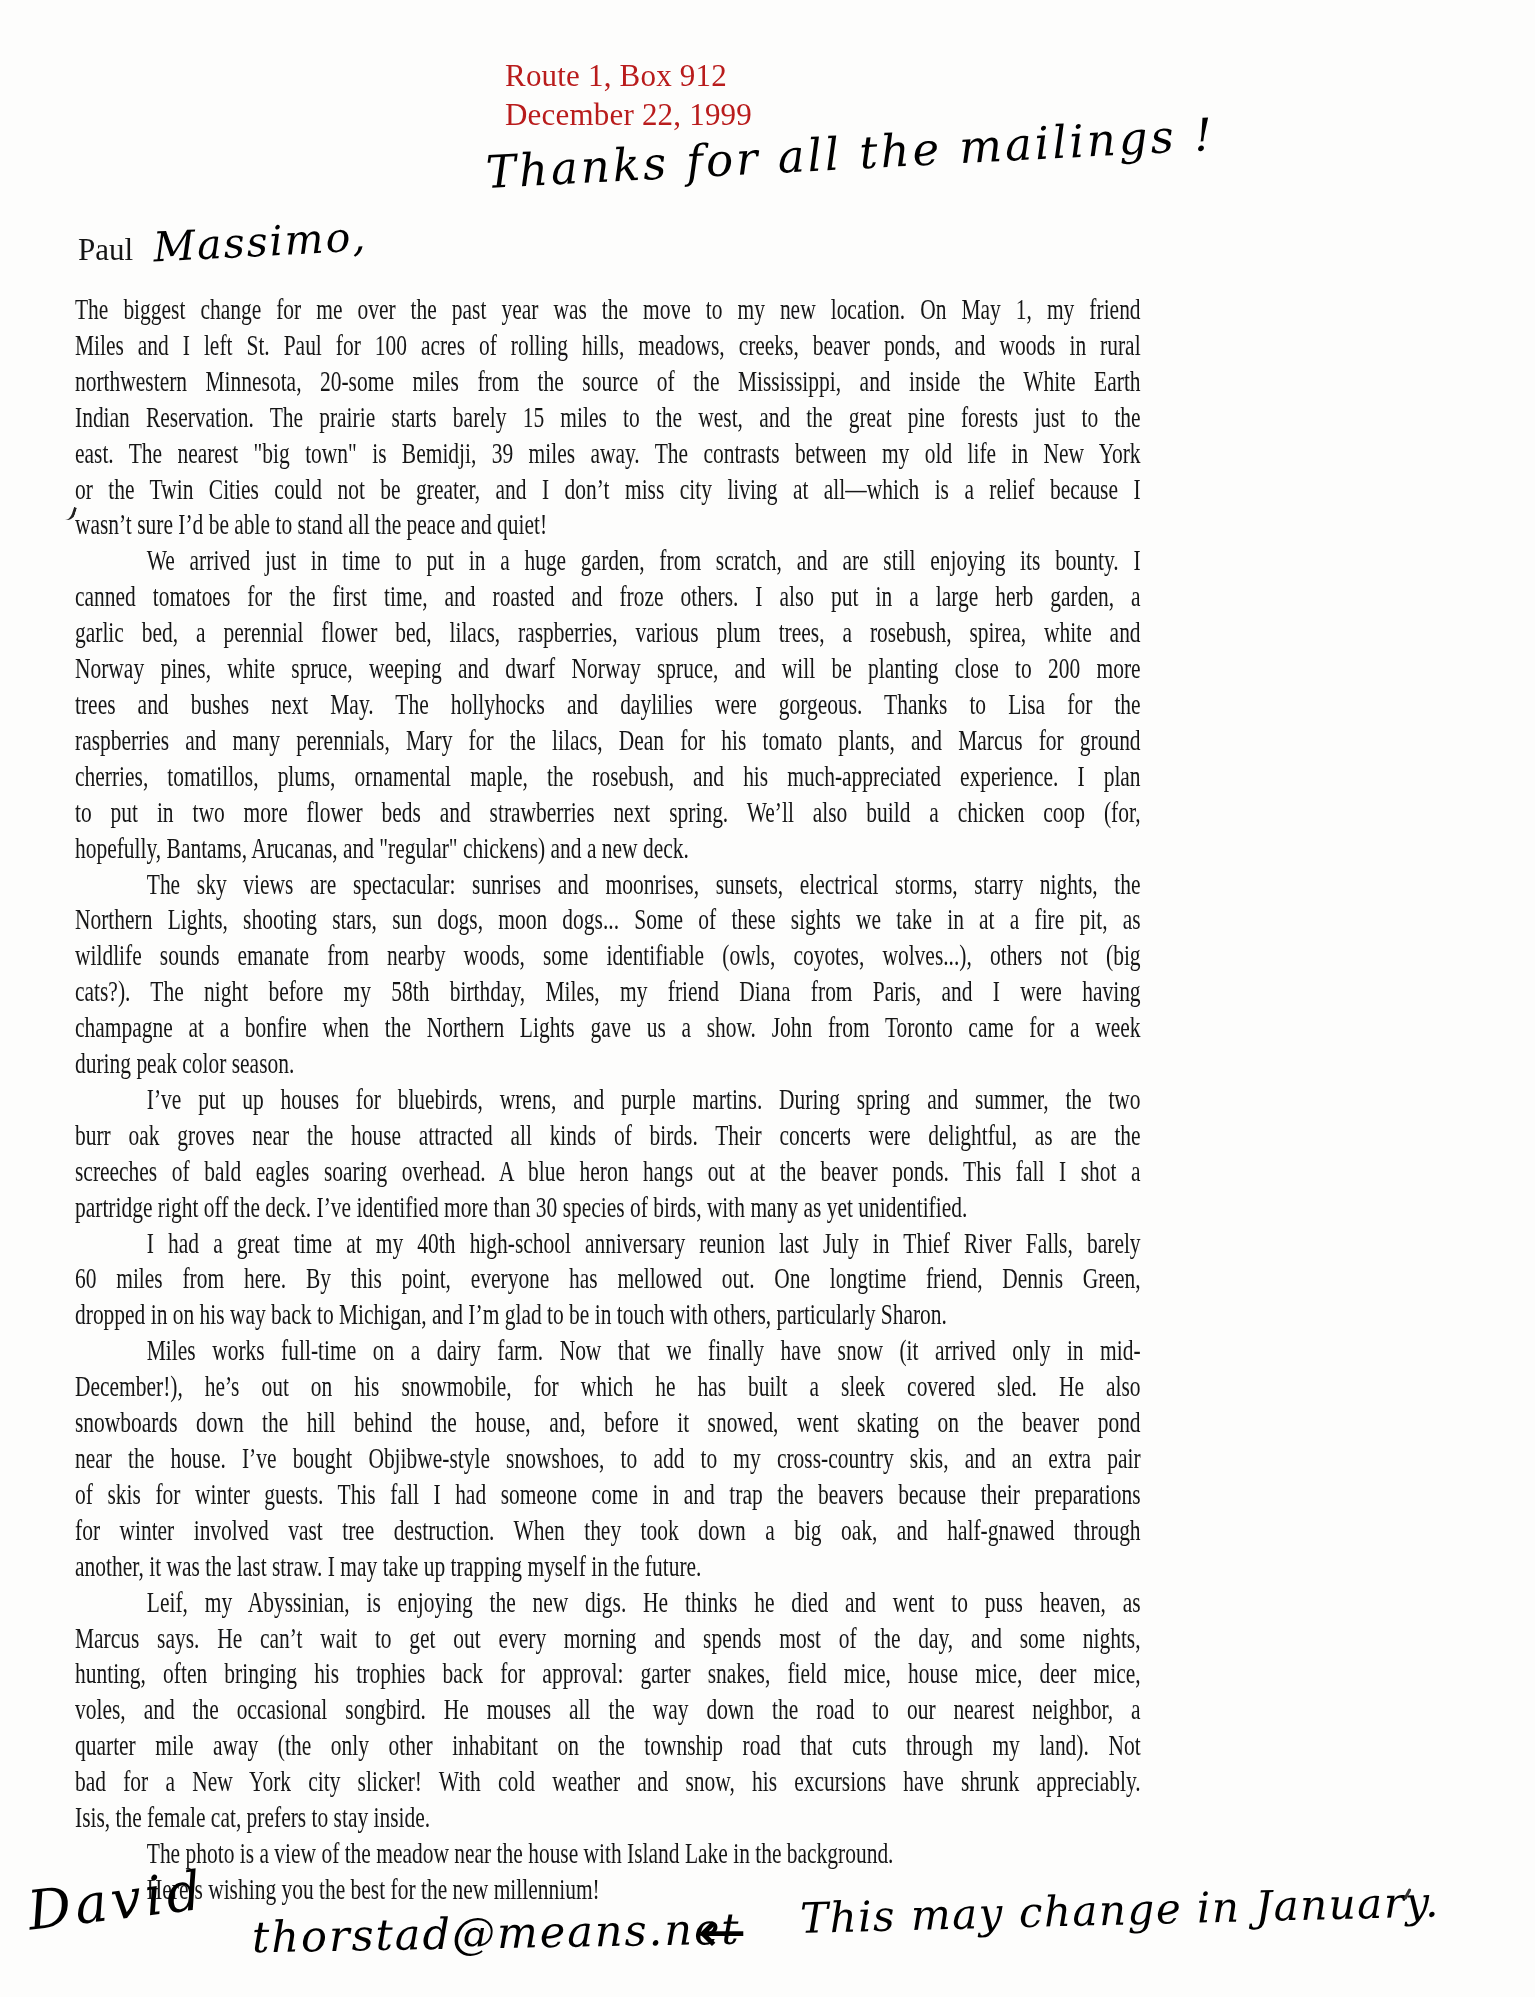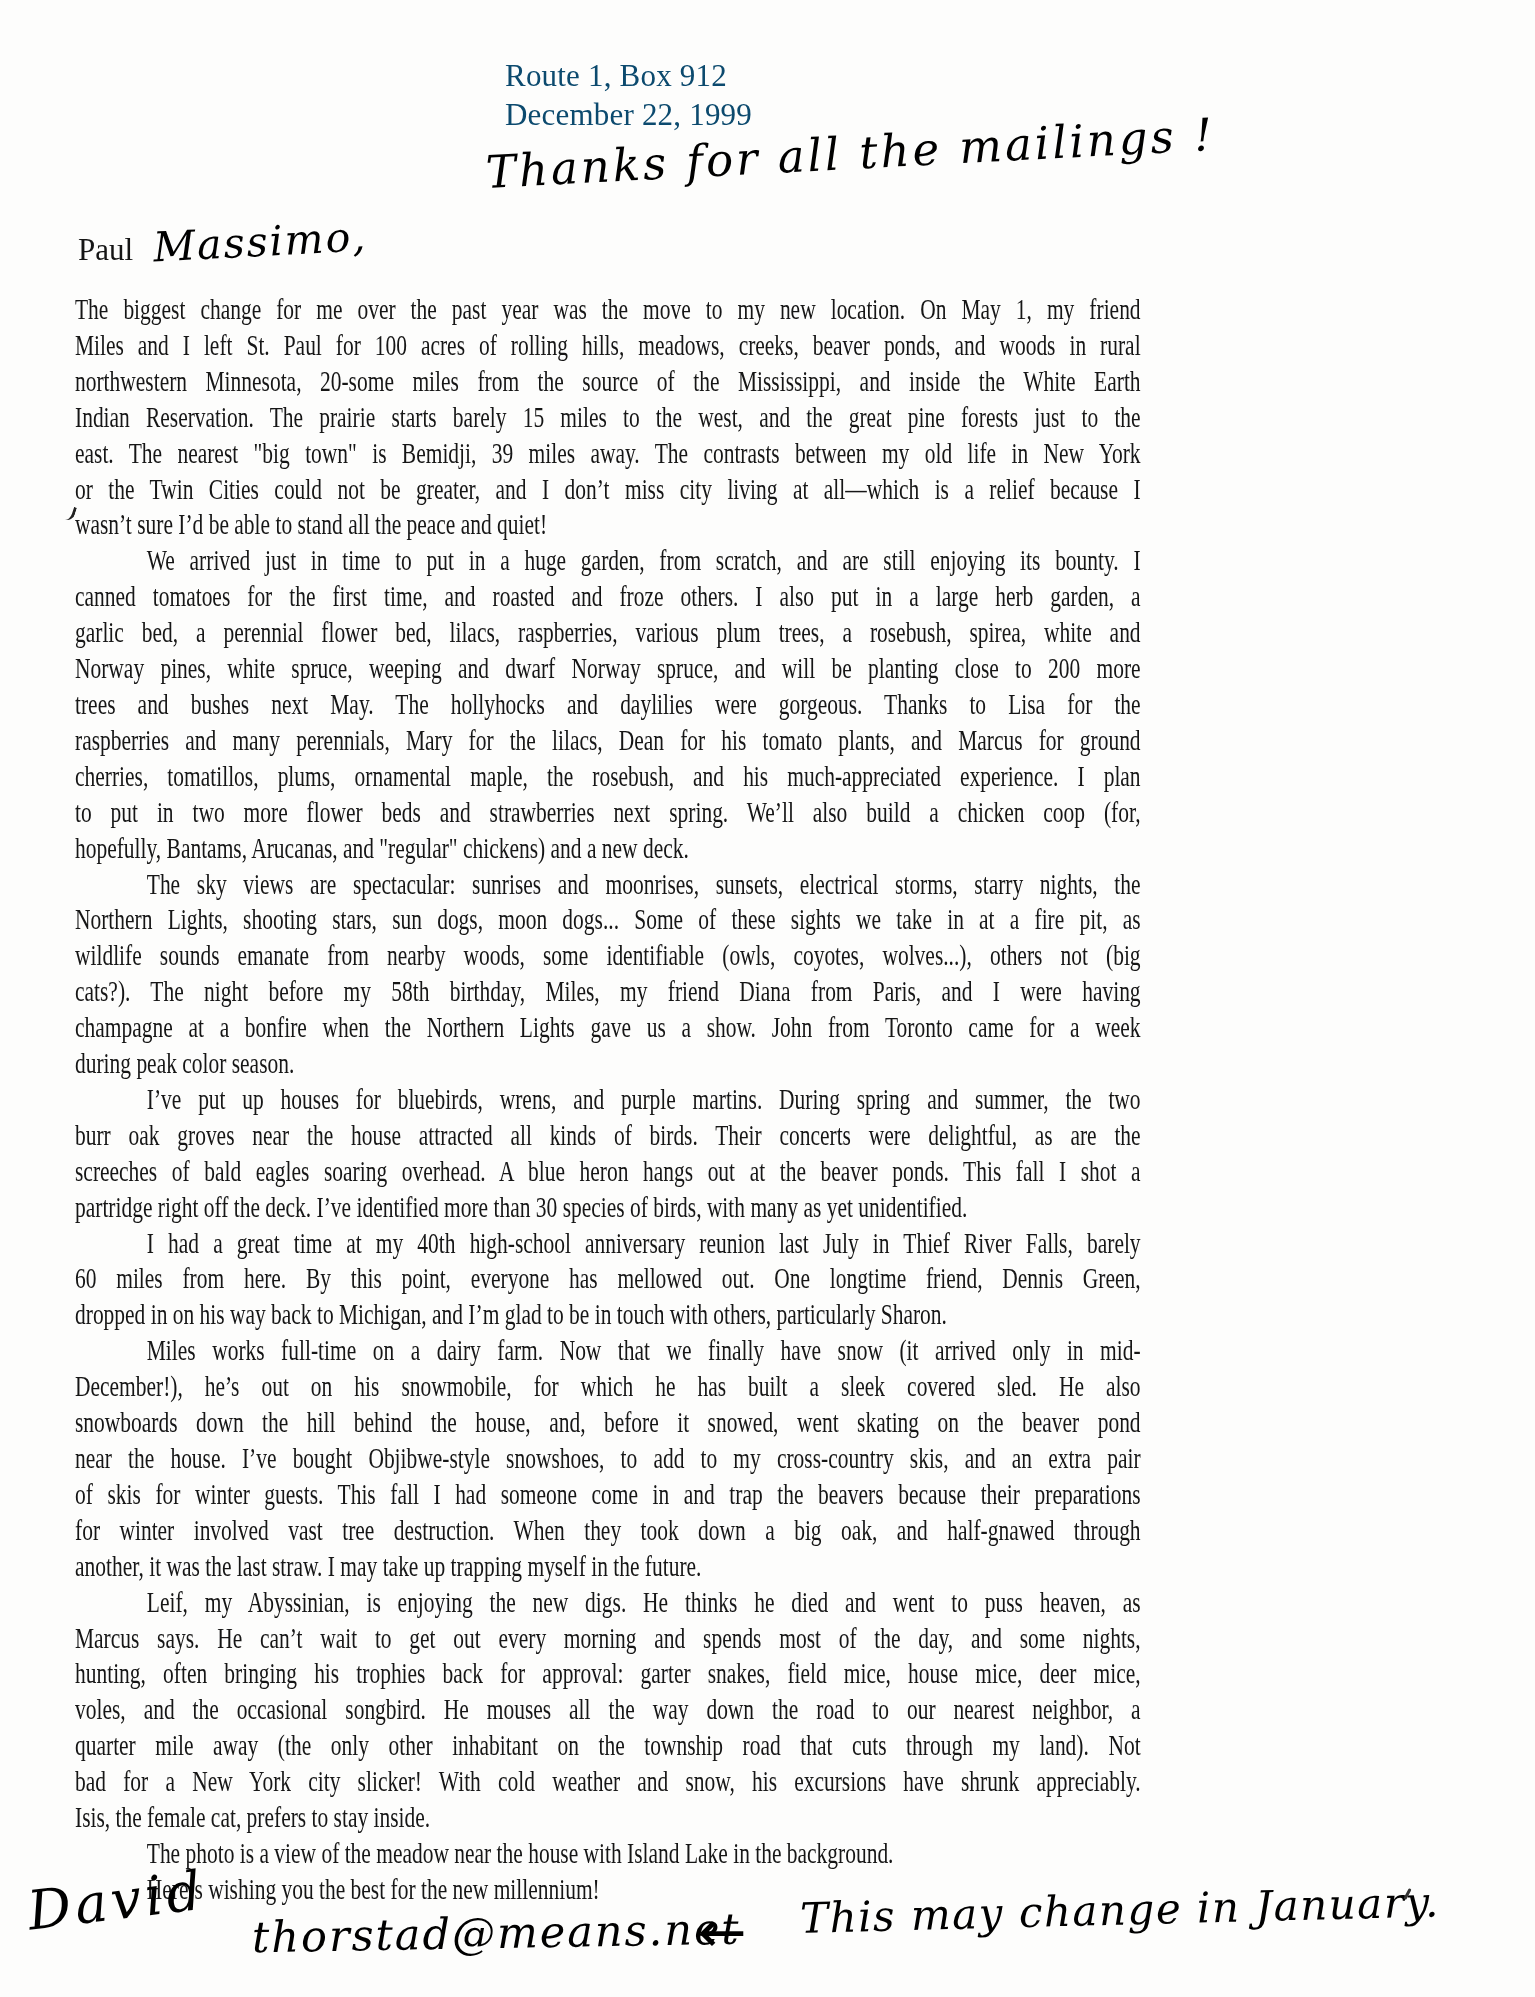--- a/index.html
+++ b/index.html
@@ -10,21 +10,21 @@
     background:#fdfdfc;
     color:#1a1a1a;
     font-family:"Liberation Serif", serif;
     overflow:hidden;
   }
   
   .address {
     position:absolute; left:505px; top:56px;
     font-size:31px; line-height:39px;
     letter-spacing:0.2px;
-    color:#0c4a6e;
+    color:#b91c1c;
   }
   
   .hand {
     font-family:"DejaVu Serif", serif;
     font-style:italic;
     color:#000;
   }
   .top-note {
     position:absolute; left:486px; top:146px;
     font-size:45px; letter-spacing:3px;

